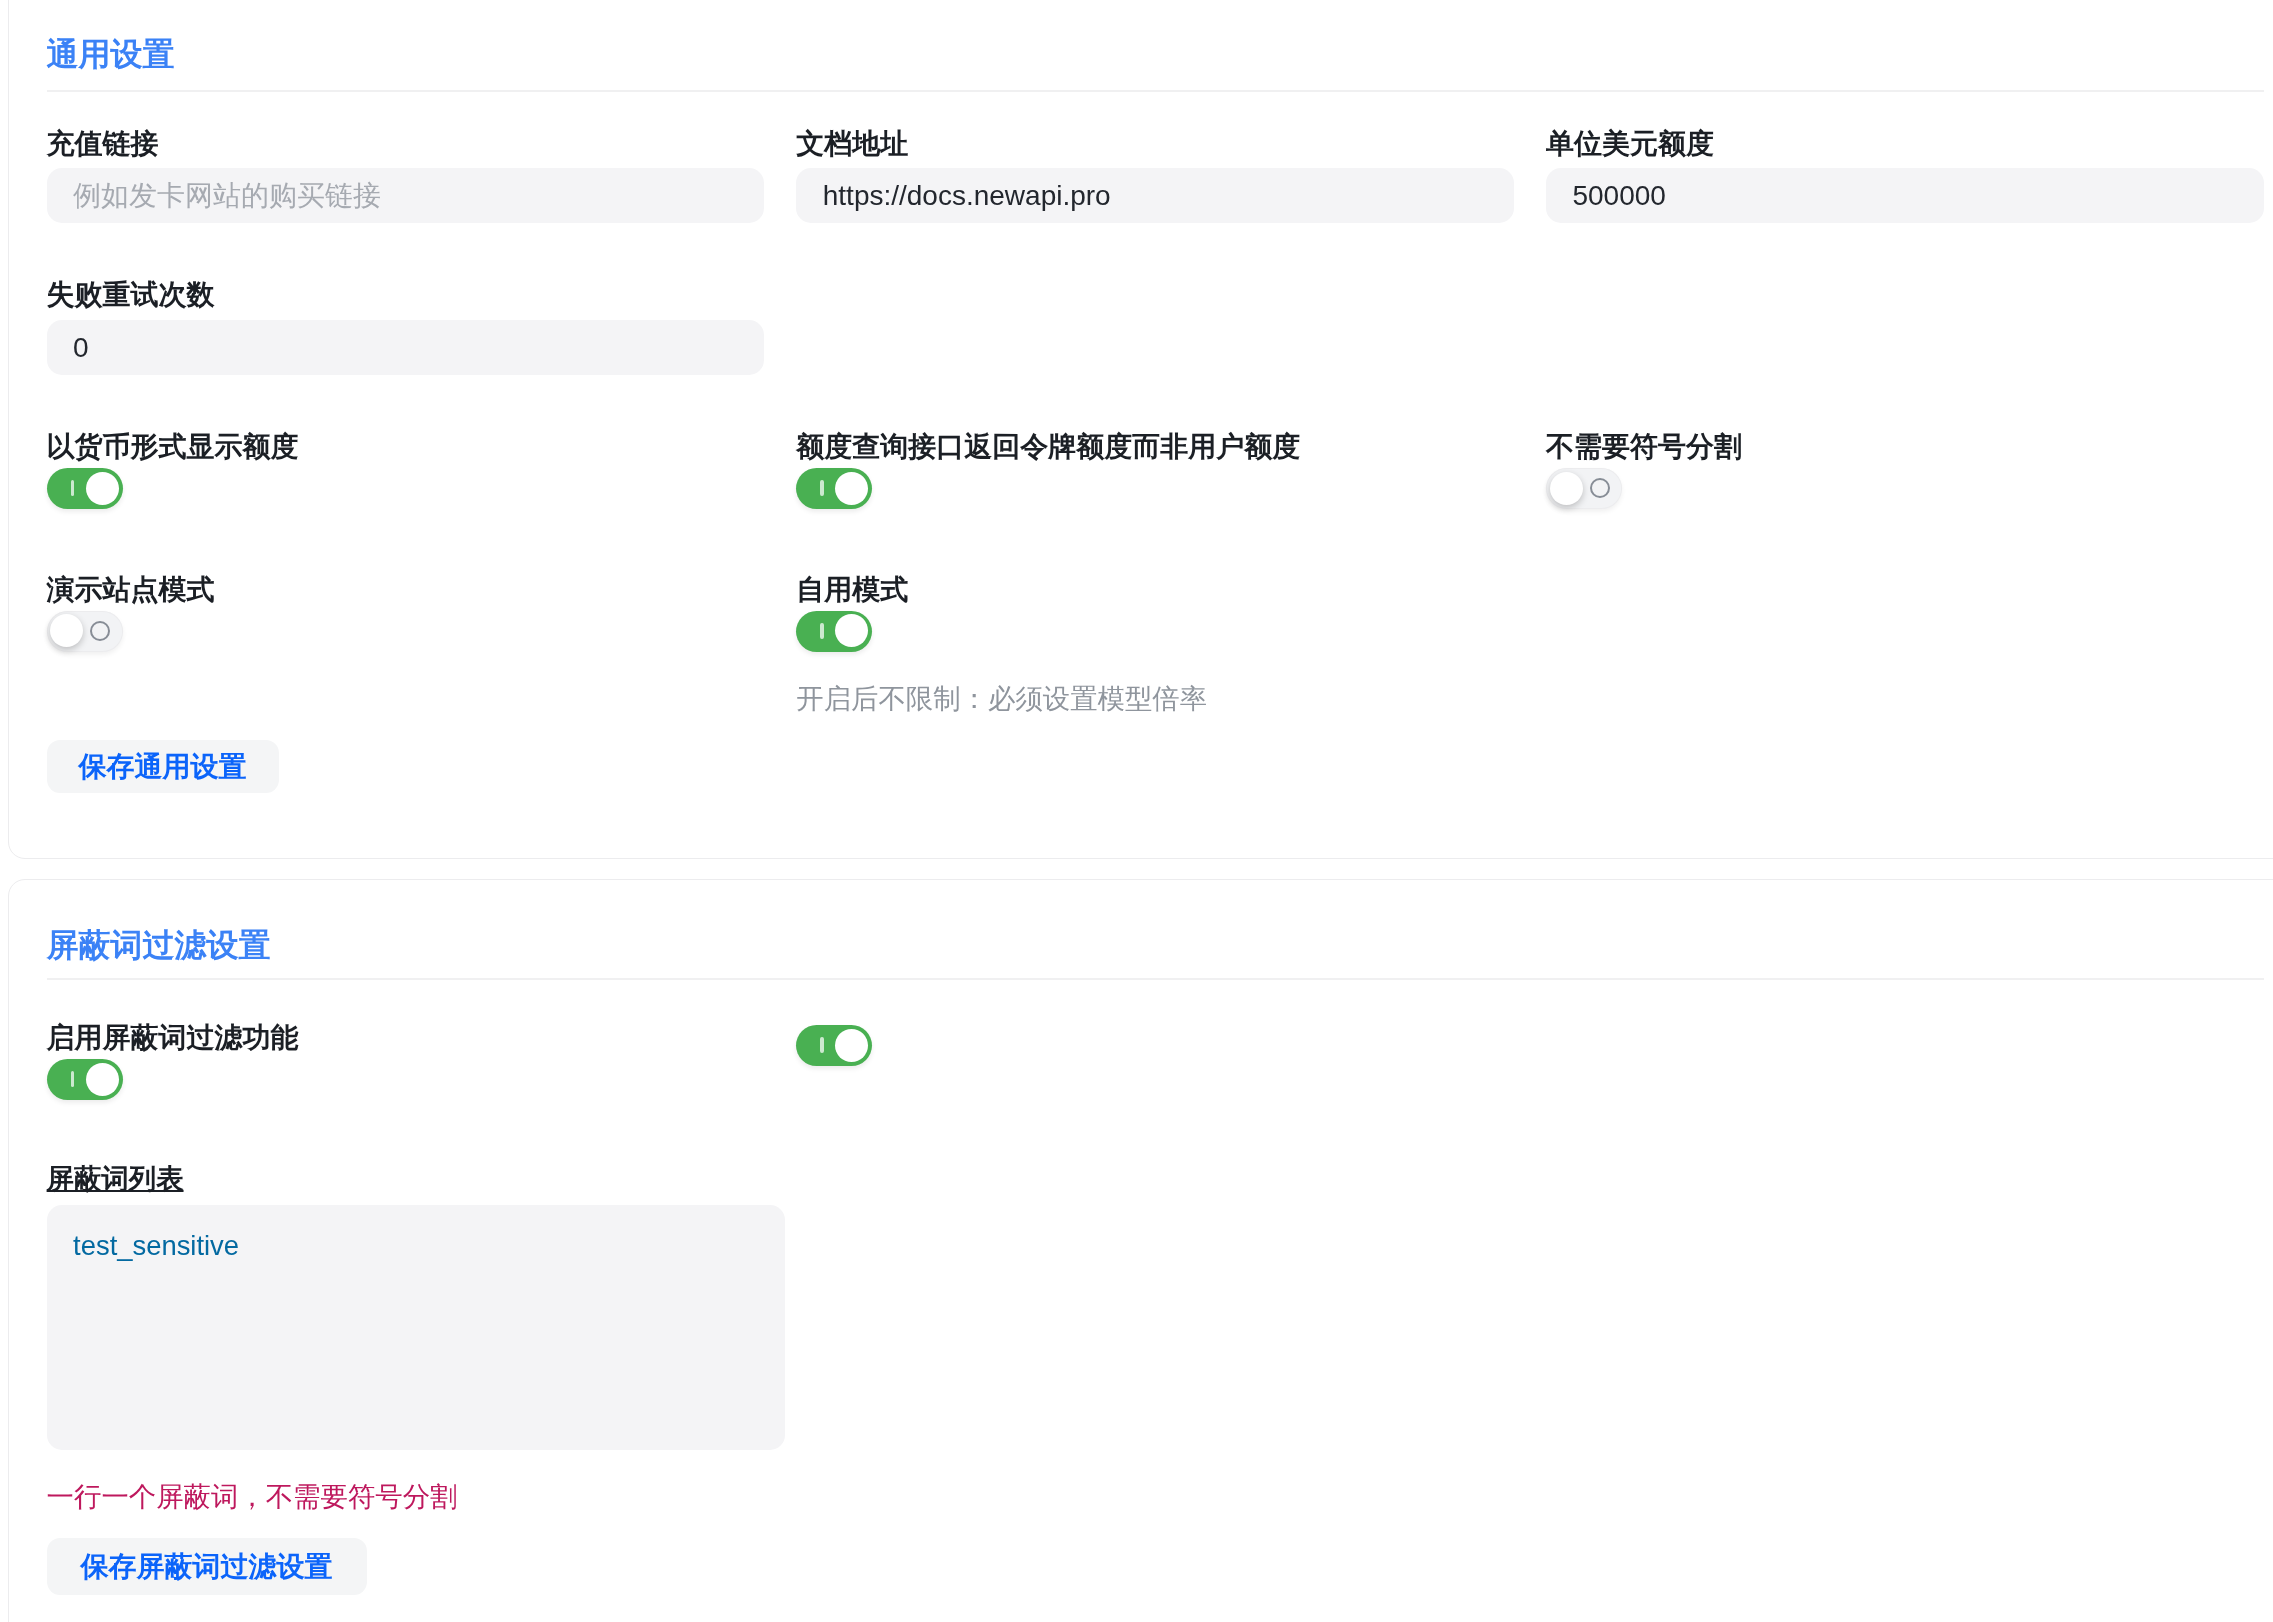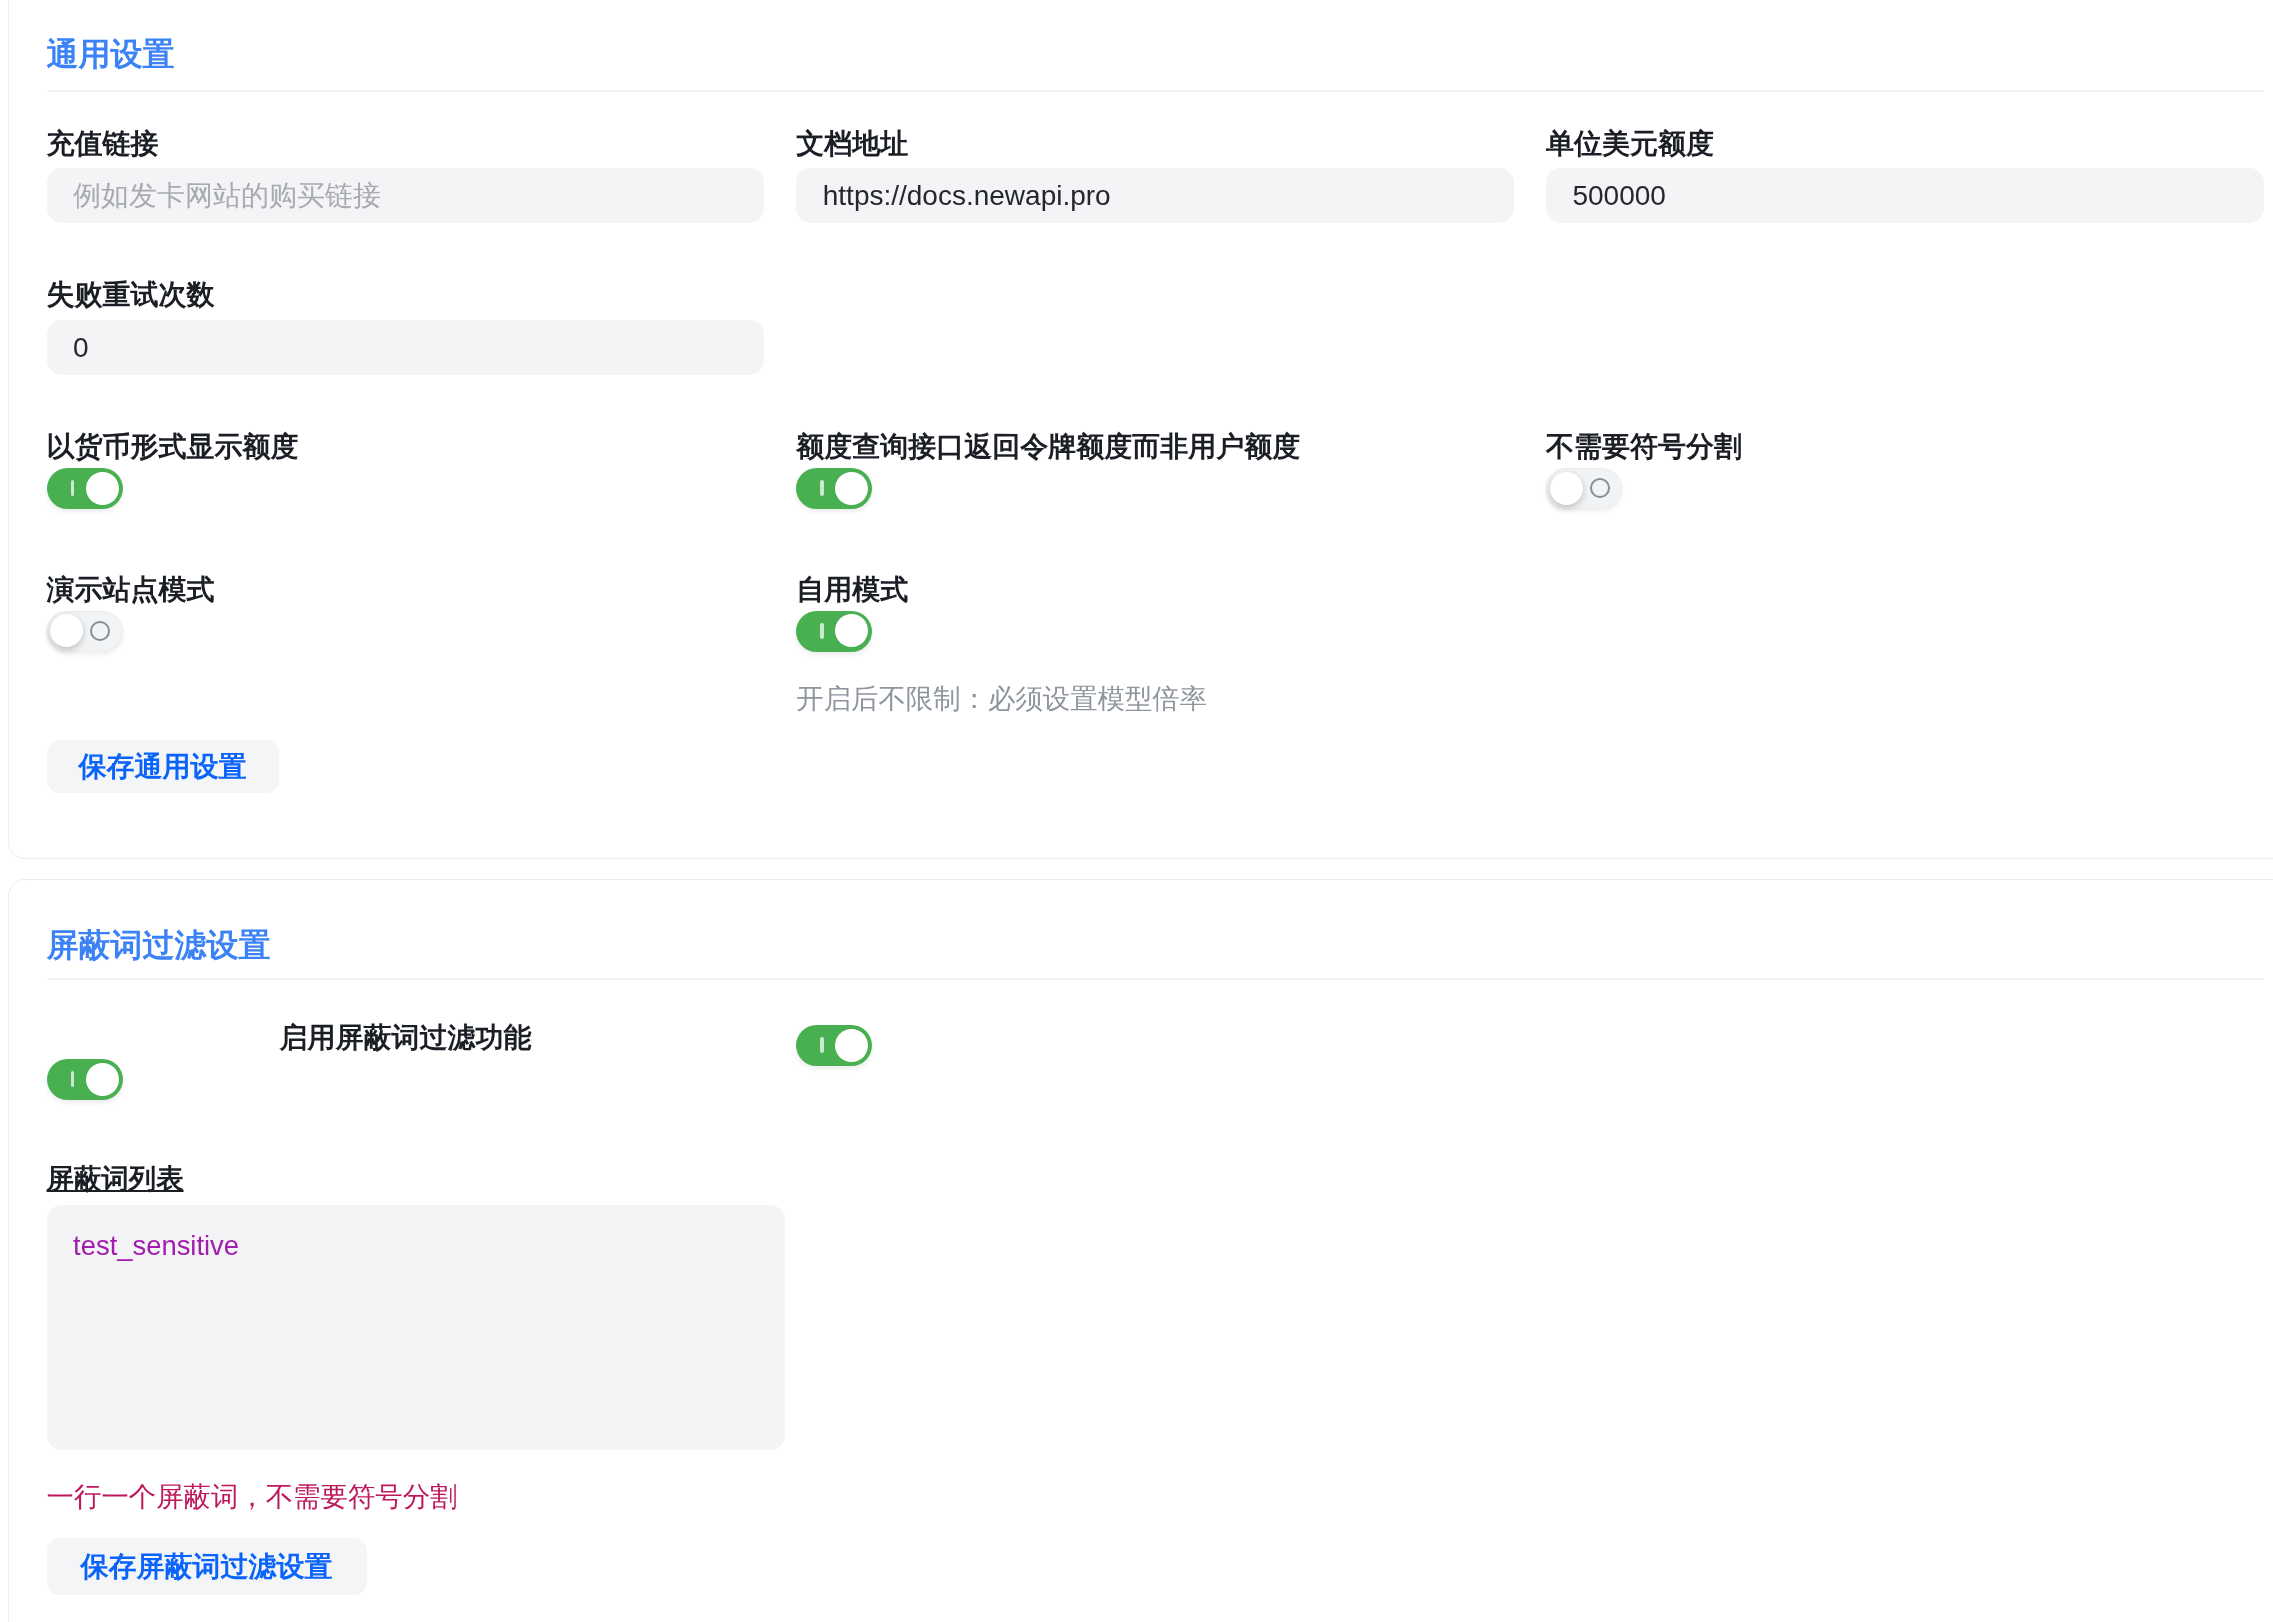--- a/index.html
+++ b/index.html
@@ -25,21 +25,21 @@
   .divider { height:1.9px; background:#f0f0f1; }
   .card-general .divider { margin-top:16px; }
   .card-filter  .divider { margin-top:13.2px; }
 
   .grid3 { display:grid; grid-template-columns:1fr 1fr 1fr; column-gap:32px; }
 
   .row-fields1  { margin-top:35px; }
   .row-fields2  { margin-top:55px; }
   .row-toggles1 { margin-top:55px; }
   .row-toggles2 { margin-top:64px; }
-  .row-toggles3 { margin-top:41px;text-align:center; }
+  .row-toggles3 { margin-top:41px; }
 
   .field-label, .toggle-label { font-size:28px; line-height:34px; font-weight:600; color:#1b1f25; }
 
   .text-input {
     display:block; width:100%; height:55px; margin-top:7.6px;
     background:#f4f4f6; border:none; outline:none; border-radius:15px;
     padding:0 26.5px; font-size:28px; color:#23272e;
     font-family:"Liberation Sans","DejaVu Sans",sans-serif;
   }
   .text-input::placeholder { color:#a6aab1; opacity:1; }
@@ -65,21 +65,21 @@
     background:#f4f5f6; border:none; border-radius:13.2px; cursor:pointer;
     font-size:28px; font-weight:600; color:#0b64fa; line-height:53px;
     font-family:"Liberation Sans","DejaVu Sans",sans-serif;
   }
   .card-filter .save-btn { height:57px; line-height:57px; padding:0 34px; }
 
   .wordlist-label { margin-top:62px; font-size:27.4px; line-height:34px; font-weight:600; color:#1b1f25;text-decoration:underline; }
   .wordlist-textarea {
     display:block; margin-top:8.5px; width:738px; height:245px; resize:none;
     background:#f4f4f6; border:none; outline:none; border-radius:15px;
-    padding:23px 26.5px; font-size:27.4px; line-height:36px; color:#a21caf;
+    padding:23px 26.5px; font-size:27.4px; line-height:36px; color:#0369a1;
     font-family:"Liberation Sans","DejaVu Sans",sans-serif;
   }
   .wordlist-helper { margin-top:30px; font-size:27.4px; line-height:34px; color:#be185d; }
 </style>
 </head>
 <body>
 
 <div class="page">
 
   <section class="card card-general">

